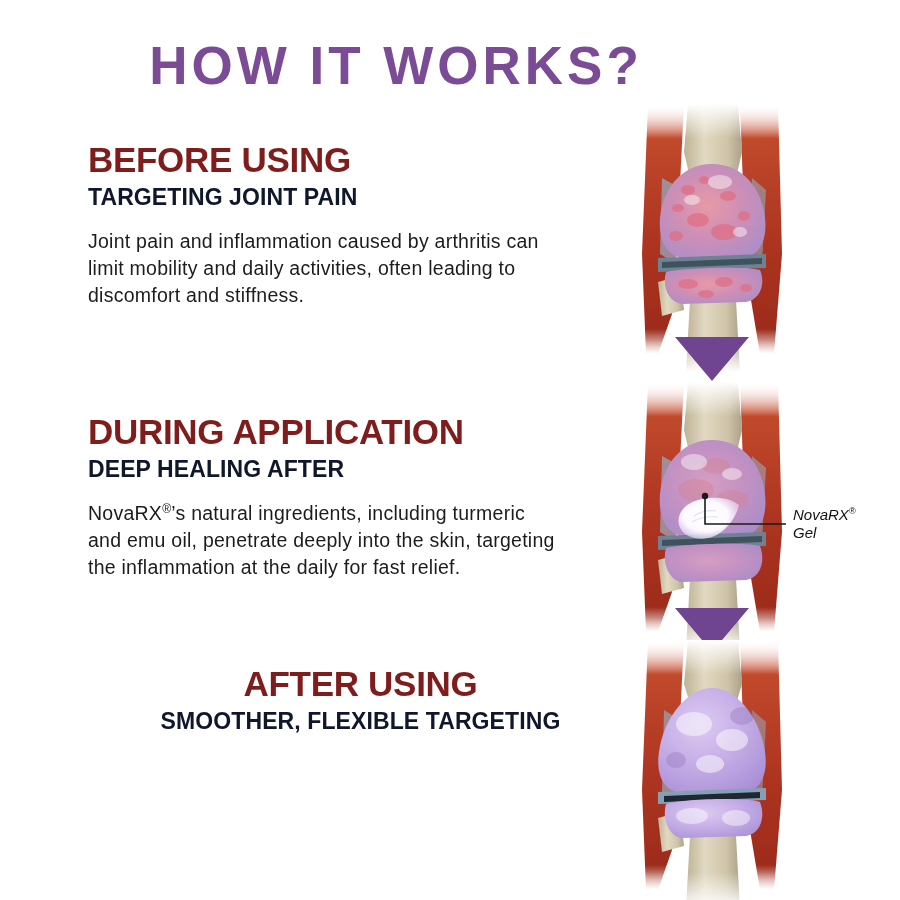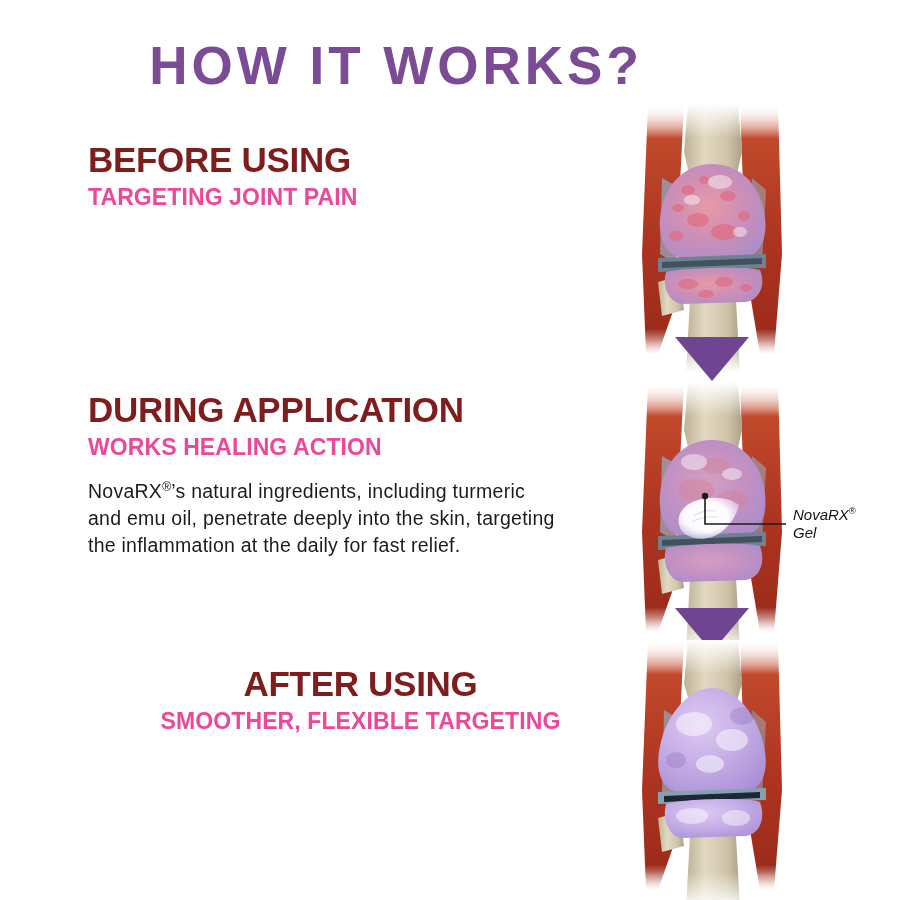--- a/index.html
+++ b/index.html
@@ -40,36 +40,36 @@
   
   .text-col {
     position: absolute;
     left: 88px;
     top: 0;
     width: 545px;
   }
 
   .step-block { position: absolute; left: 0; width: 545px; }
   #step-0 { top: 142px; }
-  #step-1 { top: 392px; }
+  #step-1 { top: 414px; }
   #step-2 { top: 666px; text-align: center; }
 
   .step-heading {
     font-size: 35px;
     font-weight: 700;
     color: #7f1d1d;
     letter-spacing: -0.3px;
     line-height: 1.0;
     white-space: nowrap;
   }
 
   .step-subheading {
     font-size: 23px;
     font-weight: 700;
-    color: #ec4899;
+    color: #0f172a;
     letter-spacing: 0.1px;
     line-height: 1.0;
     margin-top: 9px;
     white-space: nowrap;
   }
 
   .step-body {
     font-size: 19.5px;
     font-weight: 400;
     color: #1c1c1c;
@@ -151,25 +151,26 @@
 
 <div class="page">
 
   <div class="page-title">HOW IT WORKS?</div>
 
   <div class="text-col">
 
     <div class="step-block" id="step-0">
       <div class="step-heading">BEFORE USING</div>
       <div class="step-subheading">TARGETING JOINT PAIN</div>
+      <div class="step-body">Joint pain and inflammation caused by arthritis can limit mobility and daily activities, often leading to discomfort and stiffness.</div>
     </div>
 
     <div class="step-block" id="step-1">
       <div class="step-heading">DURING APPLICATION</div>
-      <div class="step-subheading">WORKS HEALING ACTION</div>
+      <div class="step-subheading">DEEP HEALING AFTER</div>
       <div class="step-body"><span>NovaRX</span><sup>®</sup><span>’s natural ingredients, including turmeric and emu oil, penetrate deeply into the skin, targeting the inflammation at the daily for fast relief.</span></div>
     </div>
 
     <div class="step-block" id="step-2">
       <div class="step-heading">AFTER USING</div>
       <div class="step-subheading">SMOOTHER, FLEXIBLE TARGETING</div>
     </div>
 
   </div>
 

